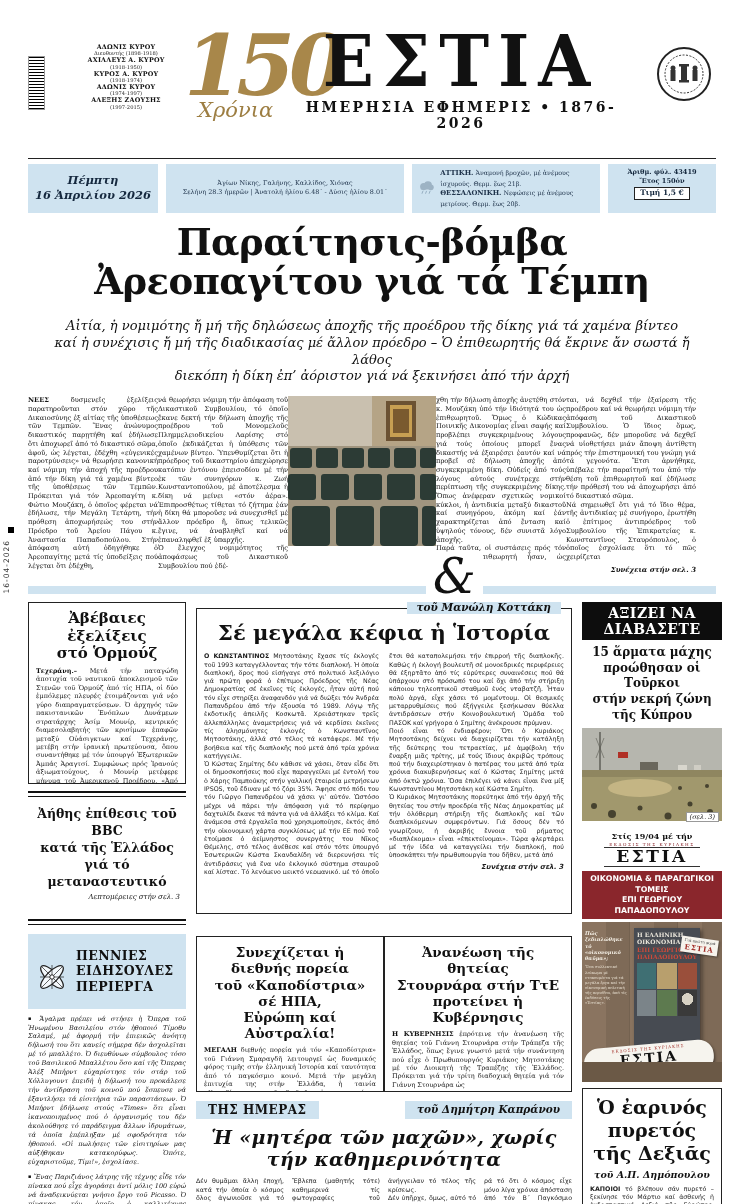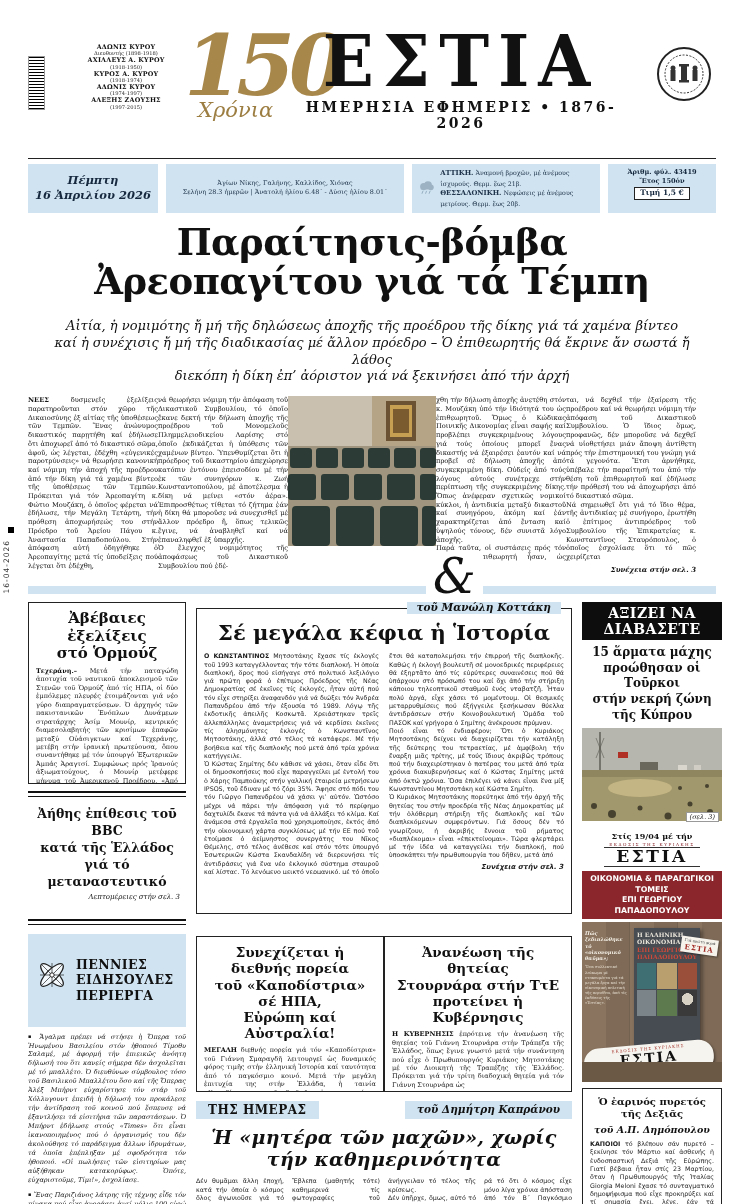--- a/index.html
+++ b/index.html
@@ -52,21 +52,21 @@
   .rail{display:flex;flex-direction:column;overflow:hidden;}
   .nbox{border:1.2px solid #222;padding:7px 7px 5px;}
   .rule2{border-top:2px solid #111;border-bottom:1px solid #111;height:3px;margin:7px 0;}
   .body-serif{font-size:6.5px;line-height:1.3;text-align:justify;}
   .body-sans{font-family:"DejaVu Sans",sans-serif;font-size:6.3px;line-height:1.32;text-align:justify;color:#1c1c1c;}
   
   .hormuz{height:168px;overflow:hidden;}
   .hormuz-title{text-align:center;font-weight:bold;font-size:15px;line-height:1.15;margin-bottom:5px;}
   .bbc-title{text-align:center;font-weight:bold;font-size:12.5px;line-height:1.35;margin:2px 4px;}
   .details{font-size:7px;font-style:italic;text-align:right;margin:2px 6px 11px;}
-  .pennies-head{display:flex;align-items:flex-start;gap:6px;background:#cfe3f0;padding:23px 6px;margin-top:2px;}
+  .pennies-head{display:flex;align-items:flex-end;gap:6px;background:#cfe3f0;padding:14px 6px;margin-top:2px;}
   .pennies-words{font-weight:bold;font-size:12.5px;line-height:1.25;letter-spacing:.4px;}
   .pennies-text{flex:1;overflow:hidden;margin-top:6px;font-style:italic;font-size:6.5px;line-height:1.38;
                 text-align:justify;}
   .pennies-text .item{margin-bottom:6px;}
   .sq{font-style:normal;font-size:5px;vertical-align:1px;}
   
   .kottakis{position:relative;height:292px;overflow:visible;margin-top:6px;}
   .tab{position:absolute;top:-9px;right:10px;background:#cfe3f0;padding:1px 10px;font-style:italic;
        font-weight:bold;font-size:10.5px;}
   .kottakis-title{text-align:center;font-weight:bold;font-size:21px;margin:4px 0 7px;}
@@ -109,21 +109,21 @@
   .tile{height:26px;}
   .sticker{position:absolute;right:4px;top:16px;background:#f6f3ec;padding:1px 3px;transform:rotate(8deg);
            text-align:center;box-shadow:1px 1px 2px rgba(0,0,0,.4);}
   .st-top{font-size:3.8px;color:#444;}
   .st-main{font-size:7px;font-weight:bold;color:#a12c26;letter-spacing:1px;}
   .roll{position:absolute;left:2px;bottom:6px;width:130px;height:30px;background:#f6f4ee;border-radius:15px;
         transform:rotate(-5deg);box-shadow:1px 2px 3px rgba(0,0,0,.45);text-align:center;padding-top:2px;}
   .roll-ed{font-size:4px;color:#a12c26;letter-spacing:1px;}
   .roll-logo{font-size:14px;font-weight:bold;letter-spacing:2px;line-height:1.1;}
   .dimo{margin-top:6px;flex:1;overflow:hidden;}
-  .dimo-title{text-align:center;font-weight:bold;font-size:10px;line-height:1.2;}
+  .dimo-title{text-align:center;font-weight:bold;font-size:19px;line-height:1.2;}
   .dimo-byline{text-align:center;font-style:italic;font-weight:bold;font-size:9.5px;margin:4px 0 5px;}
   
   .edge-dot{position:absolute;left:8px;top:527px;width:6px;height:6px;background:#000;}
   .edge-date{position:absolute;left:2px;top:540px;font-family:"DejaVu Sans",sans-serif;font-size:7.5px;
              color:#333;writing-mode:vertical-rl;transform:rotate(180deg);letter-spacing:1px;}
 </style>
 </head>
 <body>
 
 <div class="page">

